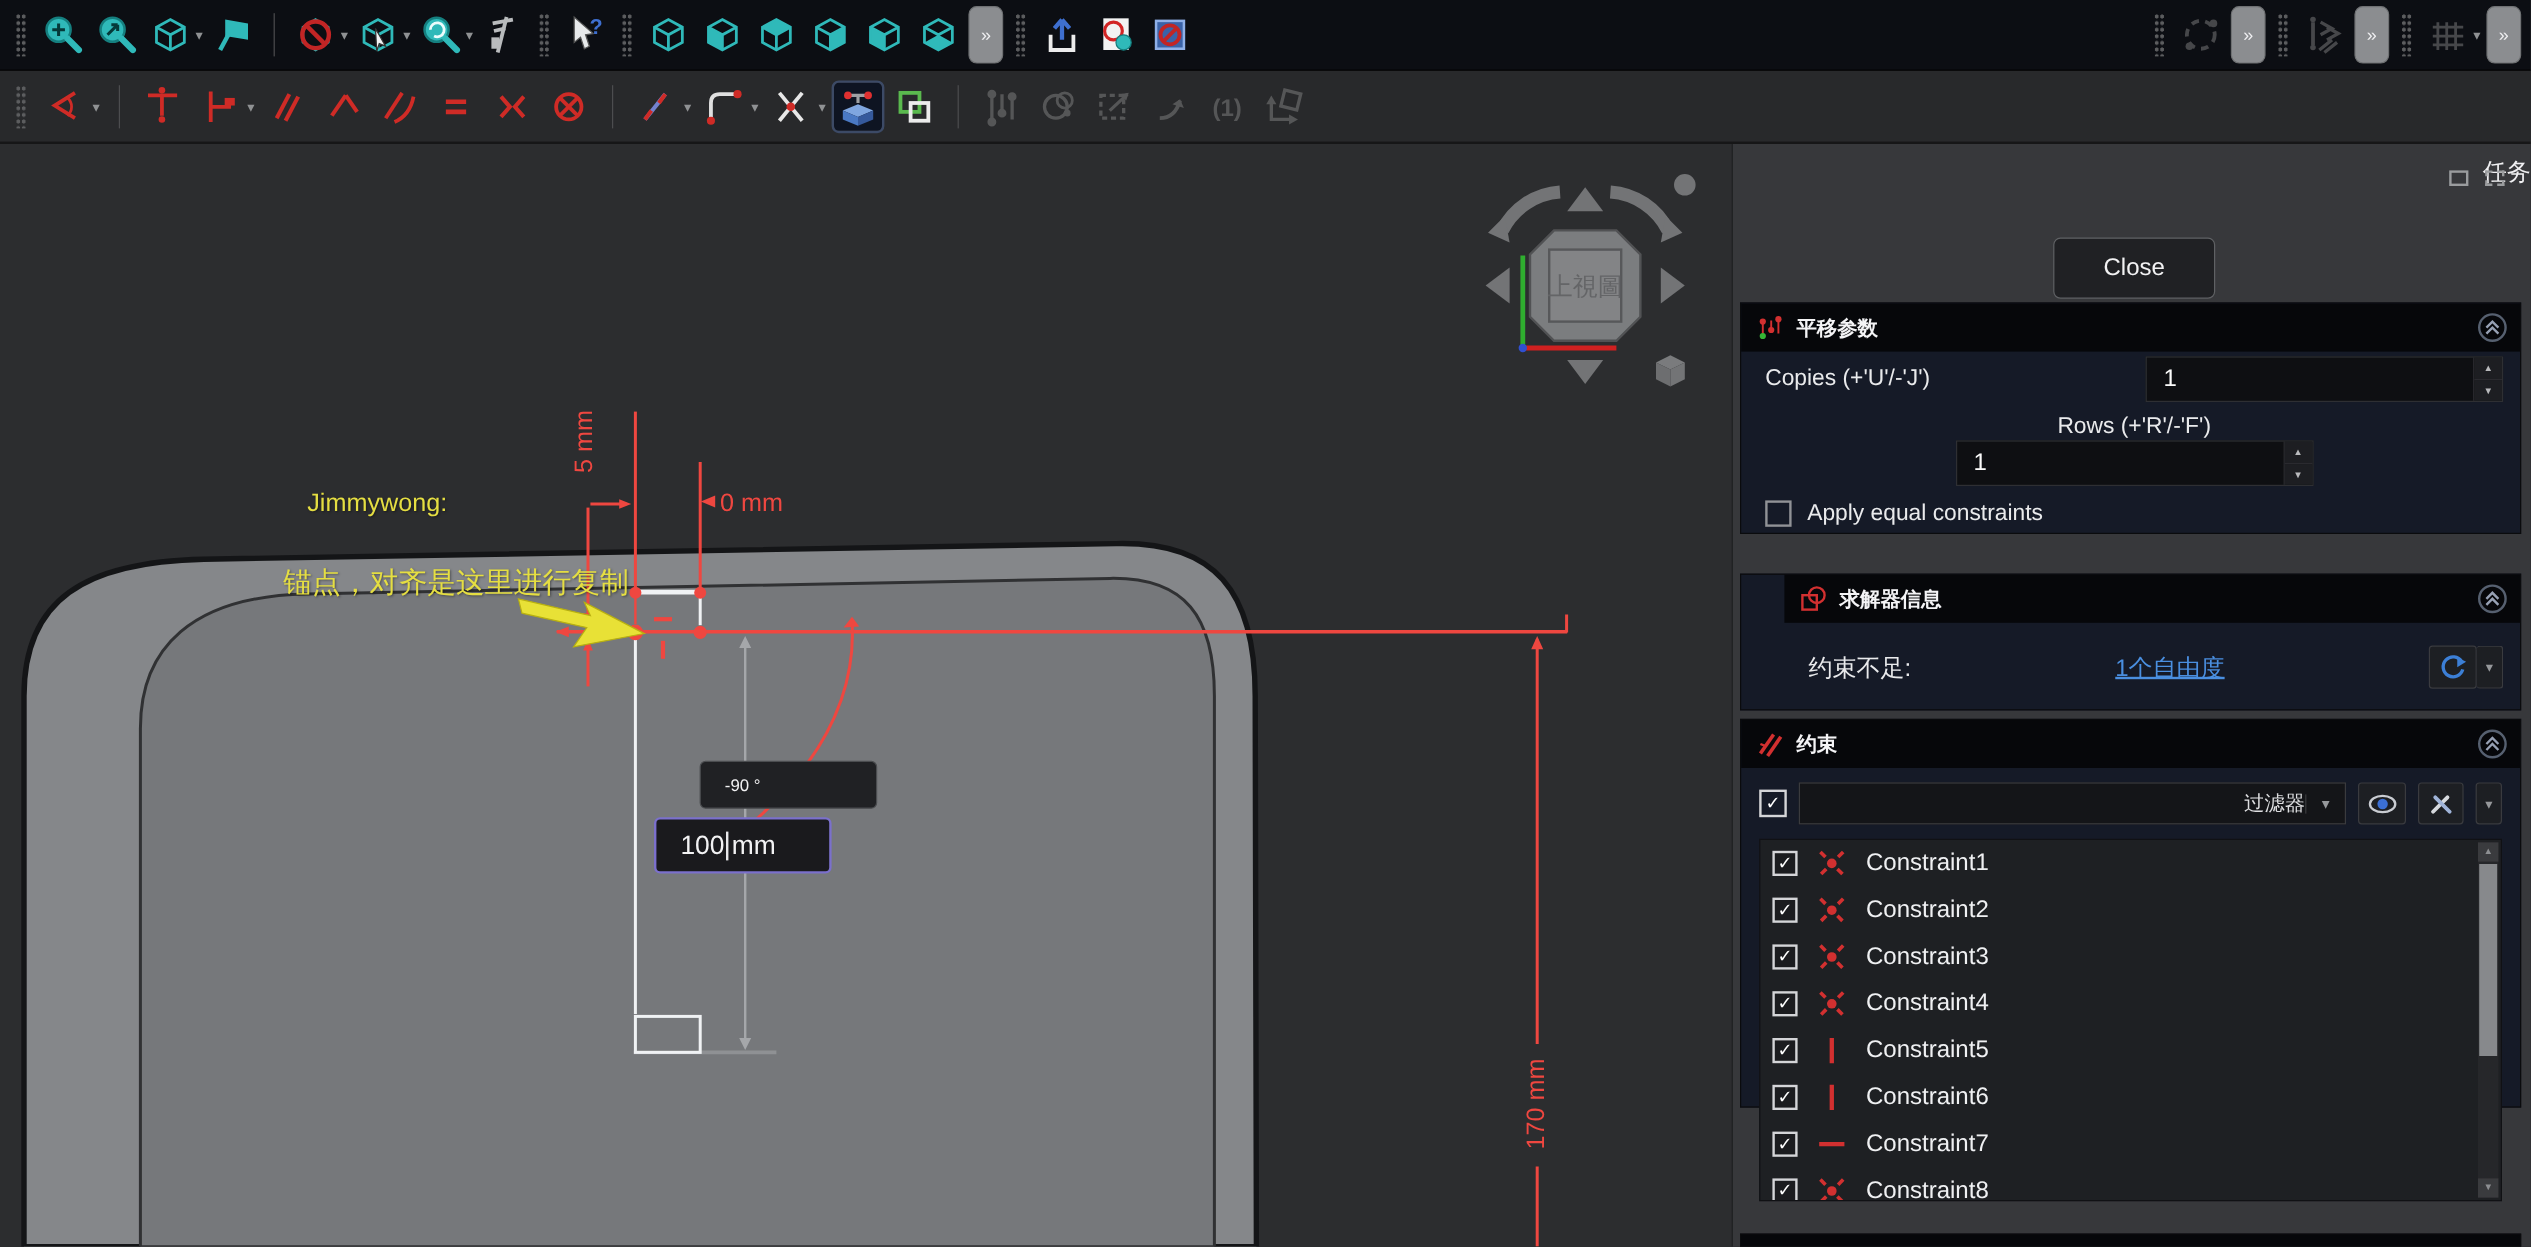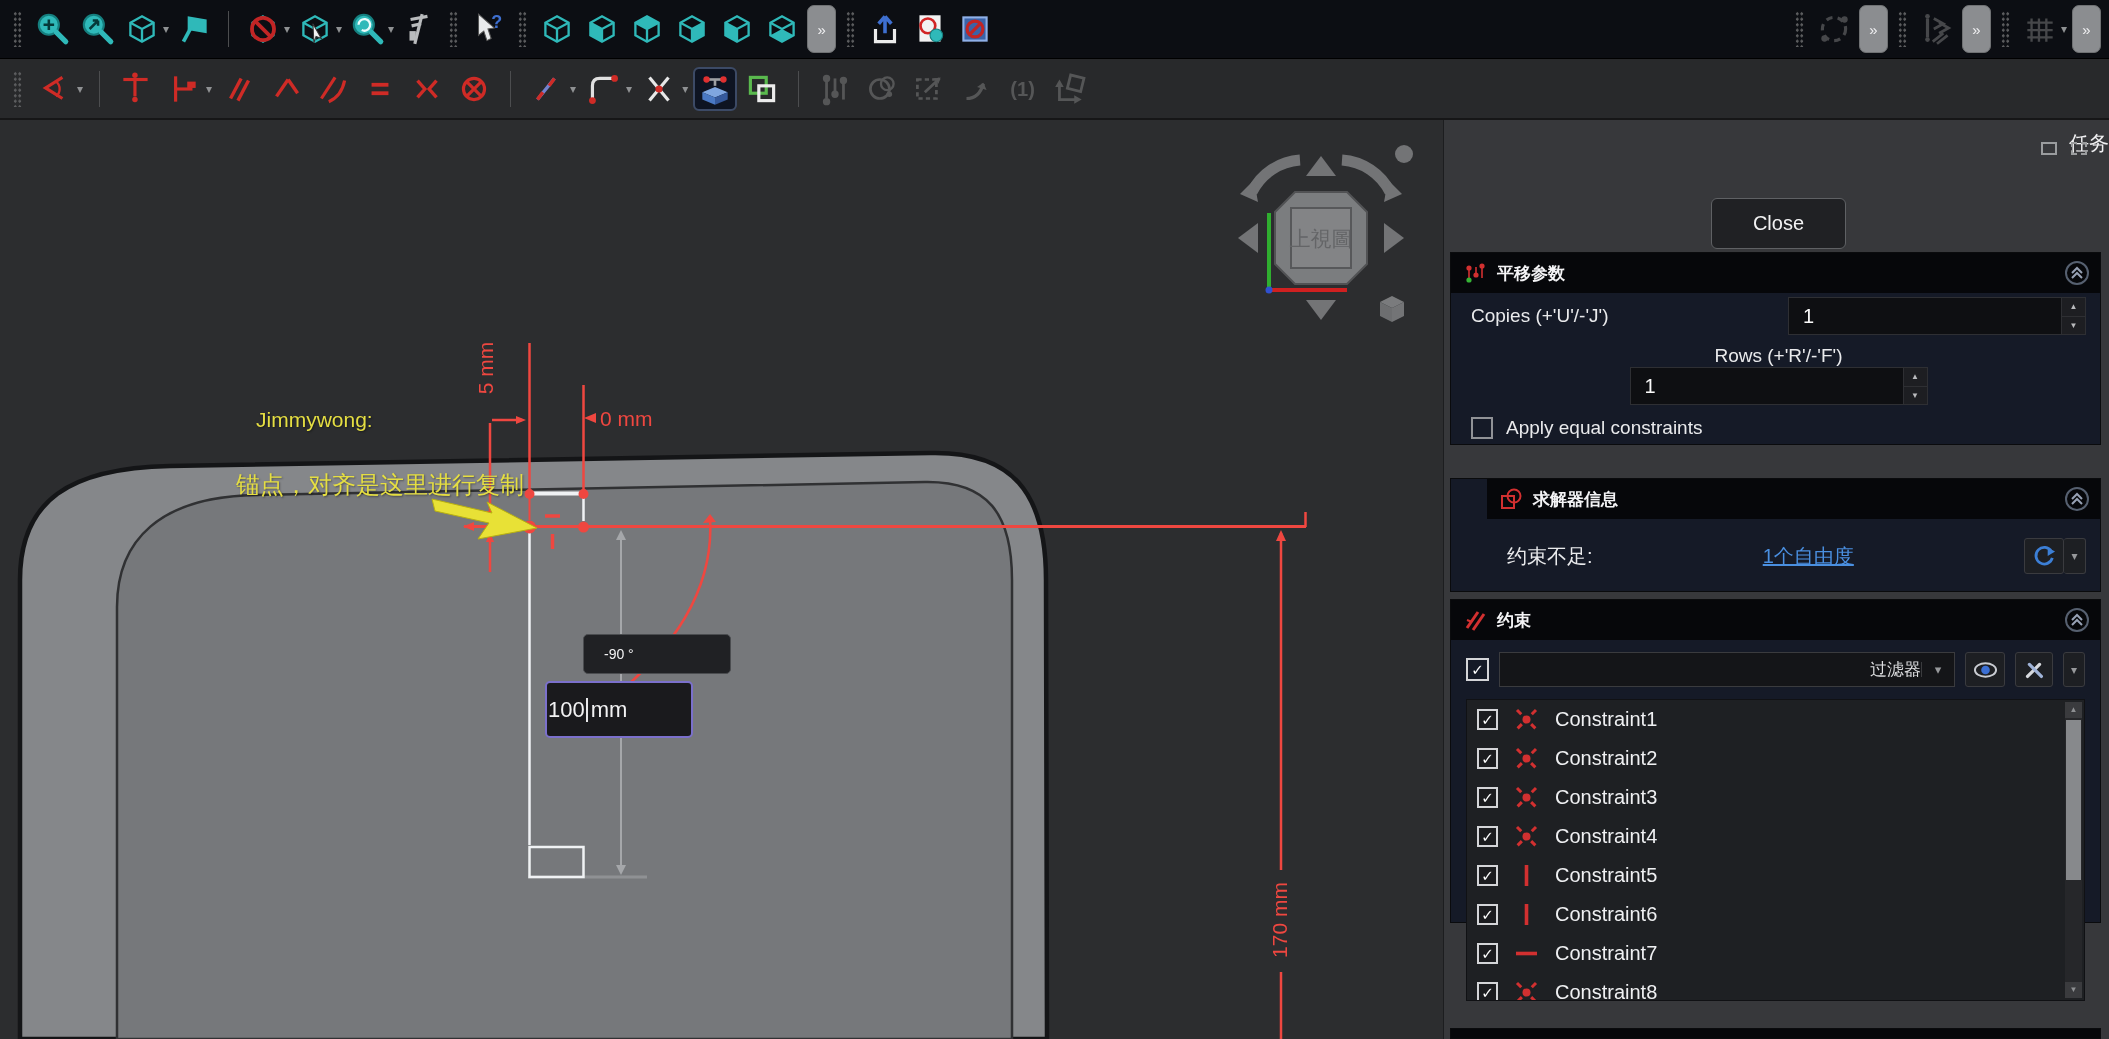--- a/index.html
+++ b/index.html
@@ -21,22 +21,22 @@
   .spacer{flex:1;}
   
   #viewport{position:absolute;left:0;top:120px;width:1443px;height:919px;background:#2c2d2f;overflow:hidden;}
   #vpsvg{position:absolute;left:0;top:0;}
   .annline{position:absolute;color:#e5de42;text-shadow:1px 1px 2px #00000066;white-space:nowrap;}
   #ann1{left:224px;top:288px;font-size:21px;margin-left:32px;}
   #ann2{left:224px;top:349px;font-size:24px;margin-left:12px;}
   .dimbox{position:absolute;box-sizing:border-box;border-radius:5px;display:flex;align-items:center;color:#f2f2f3;}
   #degbox{left:583px;top:514px;width:148px;height:40px;background:#202124;border:1px solid #4b4d50;
           font-size:14px;padding-left:20px;}
-  #mmbox{left:545px;top:561px;width:148px;height:57px;background:#1a1a1d;border:2px solid #7b70cc;
-         font-size:22px;padding-left:1px;}
+  #mmbox{left:545px;top:561px;width:148px;height:47px;background:#1a1a1d;border:2px solid #7b70cc;
+         font-size:22px;padding-left:20px;}
   .caret{display:inline-block;width:2px;height:24px;background:#e8e8ea;margin:0 3px 0 1px;}
   #navcube{position:absolute;left:1222px;top:12px;}
   
   #panel{position:absolute;left:1443px;top:120px;width:666px;height:919px;background:#37383b;
          border-left:1px solid #1c1d1f;box-sizing:border-box;}
   #panel-title{position:absolute;top:10px;left:0;width:100%;text-align:right;font-size:20px;color:#f0f0f2;}
   .winicon{position:absolute;top:22px;width:16px;height:13px;border:2px solid #9a9c9e;box-sizing:border-box;}
   #winicon1{right:52px;}
   #winicon2{right:22px;border-style:dashed;}
   #close-btn{position:absolute;left:267px;top:78px;width:133px;height:49px;background:#202124;

